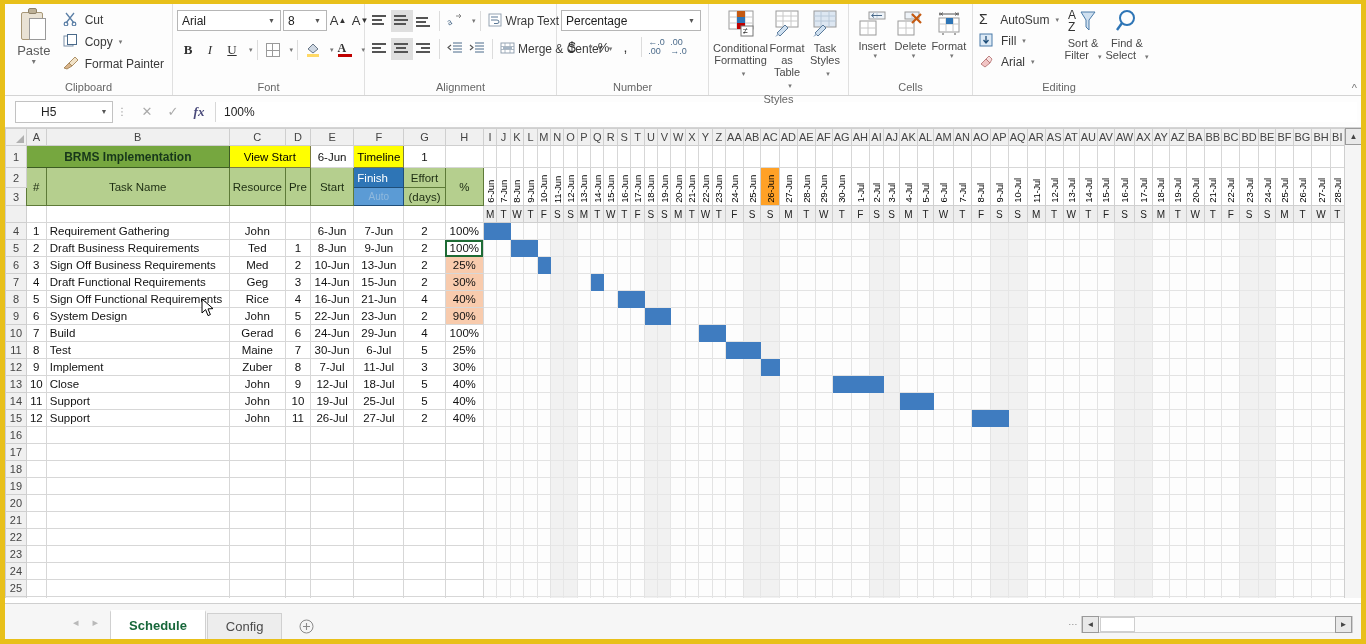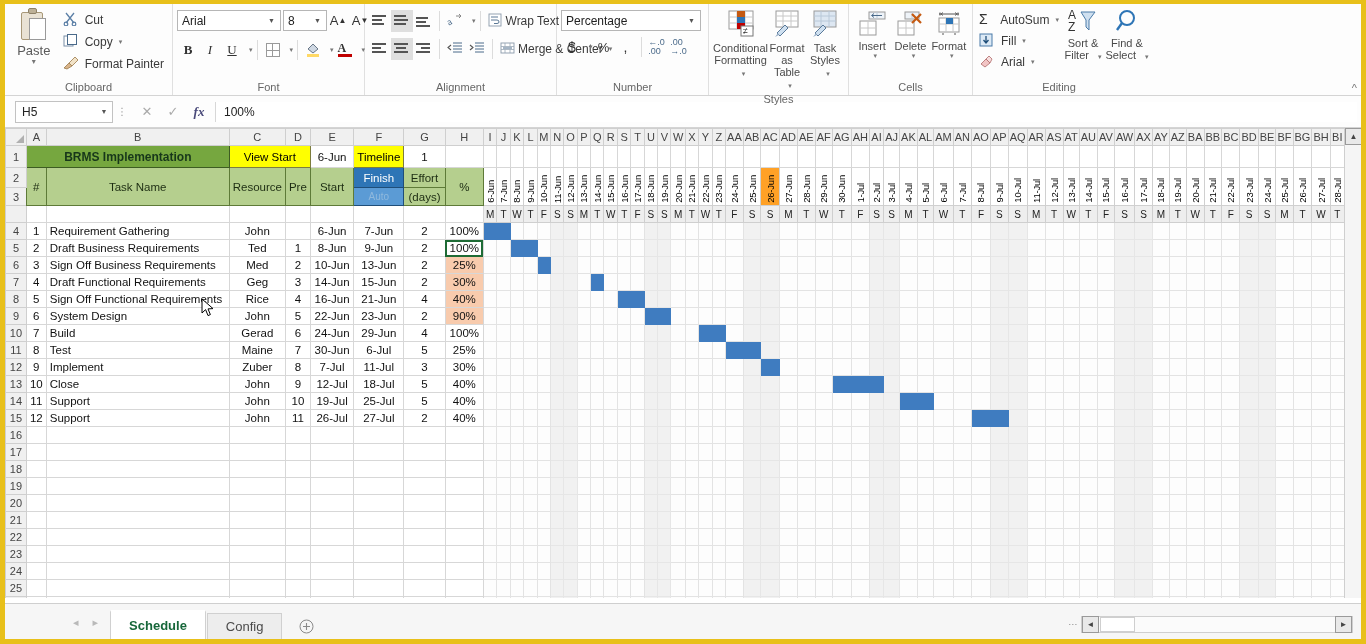--- a/index.html
+++ b/index.html
@@ -176,21 +176,21 @@
     height: 32px; display: flex; align-items: center;
     background: #fdfdfd; border-bottom: 1px solid #d4d4d4;
     padding: 0 4px;
   }
   .namebox {
     width: 98px; height: 22px; margin-left: 6px;
     border: 1px solid #c2c2c2; background: #fff;
     display: flex; align-items: center;
     font-size: 12px; color: #222; padding-left: 6px;
   }
-  .namebox .nbval { flex: 1; }
+  .namebox .nbval { flex: 1; margin-left: 19px; }
   .namebox .nbdrop { width: 16px; text-align: center; font-size: 7px; color: #555; }
   .fb-dots { width: 18px; text-align: center; color: #9a9a9a; font-size: 10px; letter-spacing: 0; }
   .fb-btns { display: flex; align-items: center; gap: 2px; padding: 0 4px; }
   .fb-btn {
     width: 24px; height: 20px; display: flex; align-items: center; justify-content: center;
     font-size: 13px; color: #aaa; cursor: pointer;
   }
   .fb-btn.fx { color: #4a4a7a; font-style: italic; font-family: "Liberation Serif", serif; font-weight:bold; }
   .fb-input {
     flex: 1; height: 20px;
@@ -239,21 +239,21 @@
   .green-title {
     background: #76a73f; color: #17371a; font-weight: bold;
     text-align: center; font-size: 12px;
     border: 1px solid #3d5c22;
   }
   .yellow { background: #ffff00; color:#000; text-align:center; font-weight:normal; border:1px solid #7d7d3d;}
   .green-hdr {
     background: #b5cf8e; color: #1d2d12; text-align: center;
     border: 1px solid #5e7a38; font-size: 11.5px;
   }
-  .blue-finish { background:#2e75b6; color:#fff; text-align:center; border:1px solid #1f4e79; font-size:11.5px;}
+  .blue-finish { background:#2e75b6; color:#fff; text-align:left; border:1px solid #1f4e79; font-size:11.5px;}
   .blue-auto { background:#5b9bd5; color:#8fb9dd; text-align:center; border:1px solid #1f4e79; font-size:10px;}
   .pct-warn { background:#f8cbad; text-align:center; }
 
   
   .tl-date {
     background:#ffffff; border:1px solid #d0d0d0;
     font-size: 9.5px; color:#000;
     text-align:center; vertical-align: bottom;
     padding:0; position: relative;
   }

